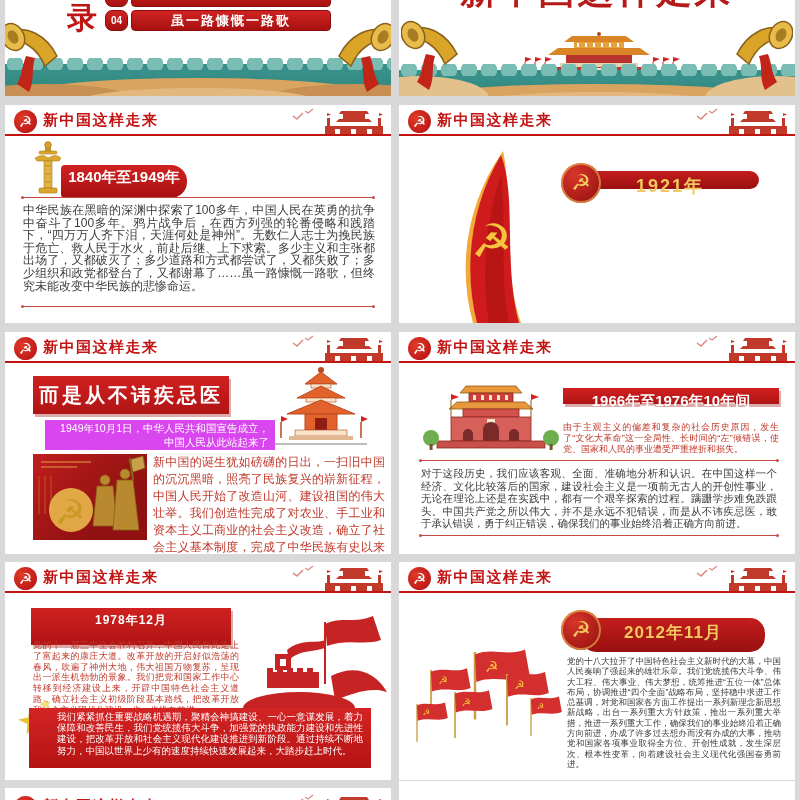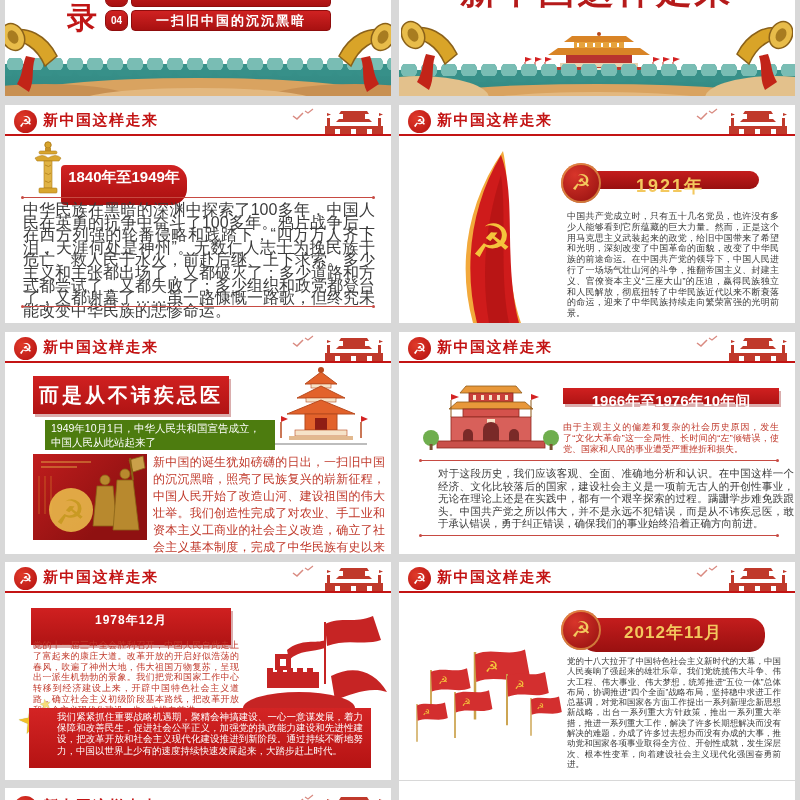--- a/index.html
+++ b/index.html
@@ -22,21 +22,21 @@
   .rline:before{left:-2px}.rline:after{right:-2px}
   .badge1840{position:absolute;background:linear-gradient(#d12222,#a80f0f);color:#fff;font-weight:bold;
     text-align:center;border-radius:4px 16px 16px 4px}
   .pillbar{position:absolute;background:linear-gradient(#c41d1d,#991010);border-radius:15px;color:#f3c85e;
     font-weight:bold;text-align:center}
   .embcircle{position:absolute;width:40px;height:40px;border-radius:50%;
     background:radial-gradient(circle at 35% 30%,#d8352a,#8f0d0d);box-shadow:inset 0 0 0 2px rgba(245,200,90,.55);
     color:#f3c85e;text-align:center;line-height:40px;font-size:22px;z-index:3}
   .banner{position:absolute;background:linear-gradient(#d02020,#b01414);color:#fff;font-weight:bold;
     text-align:center;box-shadow:2px 3px 0 rgba(150,20,20,.35)}
-  .ribbonbar{position:absolute;background:#4d7c0f;color:#fff;text-align:left}
+  .ribbonbar{position:absolute;background:#d946ef;color:#fff;text-align:right}
   .hibox{position:absolute;background:linear-gradient(#d42424,#b51313);color:#fff;text-align:justify}
   .star{position:absolute;color:#f2c028;text-shadow:0 0 1px #9a6;transform:rotate(-12deg)}
   .waves{position:absolute;left:0;right:0;
     background:
      radial-gradient(9px 9px at 10px 6px,#79bdb4 8px,rgba(0,0,0,0) 8.6px) repeat-x 0 0/20px 12px,
      radial-gradient(9px 9px at 10px 6px,#379089 8px,rgba(0,0,0,0) 8.6px) repeat-x 10px 6px/20px 12px,
      linear-gradient(#379089,#2f827c) no-repeat 0 12px/100% 100%}
   .bigtitle{position:absolute;text-align:center;font-weight:bold;color:#b51a1a;letter-spacing:3px}
   .tocchar{position:absolute;font-weight:bold;color:#c01515}
   .tocnum{position:absolute;background:linear-gradient(#d02222,#a81111);border:1px solid #8f0d0d;border-radius:7px;
@@ -48,21 +48,21 @@
 </head>
 <body>
 
 <div id="stage">
 
   <div class="slide" style="left:5px;top:0;width:386px;height:96px">
     <div class="tocchar" style="left:62px;top:-2px;font-size:30px">录</div>
     <div class="tocbar" style="left:126px;top:-13px;width:198px;height:18px"></div>
     <div class="tocnum" style="left:100px;top:-13px;width:21px;height:18px"></div>
     <div class="tocnum" style="left:100px;top:10px;width:21px;height:19px;font-size:10px;line-height:19px">04</div>
-    <div class="tocbar" style="left:126px;top:10px;width:198px;height:19px;font-size:13px;line-height:19px;letter-spacing:2px">一扫旧中国的沉沉黑暗</div>
+    <div class="tocbar" style="left:126px;top:10px;width:198px;height:19px;font-size:13px;line-height:19px;letter-spacing:2px">虽一路慷慨一路歌</div>
     <div class="waves" style="top:58px;height:38px"></div>
     <svg width="386" height="30" viewBox="0 0 386 30" style="position:absolute;left:0;top:66px">
       <ellipse cx="193" cy="30" rx="180" ry="18" fill="#d9a360"></ellipse>
       <ellipse cx="40" cy="34" rx="90" ry="16" fill="#c89052"></ellipse>
       <ellipse cx="350" cy="34" rx="90" ry="16" fill="#c89052"></ellipse>
       <ellipse cx="193" cy="36" rx="120" ry="14" fill="#e3b87f"></ellipse>
     </svg>
     <svg width="66" height="74" viewBox="0 0 66 74" style="position:absolute;left:-4px;top:20px">
       <path d="M34,38 c-4,12 0,22 -6,34 l-12,-8 c6,-10 5,-18 9,-28 z" fill="#c22418"></path>
       <path d="M6,12 C26,4 46,16 56,36 L44,46 C36,28 22,18 6,22 Z" fill="#d9a428" stroke="#8a611a" stroke-width="1.5"></path>
@@ -164,23 +164,23 @@
 </div>
     <svg width="30" height="56" viewBox="0 0 30 56" style="position:absolute;left:28px;top:36px">
       <circle cx="15" cy="4" r="3.2" fill="#d9a62e" stroke="#b07d18"></circle>
       <rect x="12" y="7" width="6" height="3" fill="#c6932a"></rect>
       <rect x="6" y="10" width="18" height="3" rx="1.5" fill="#d9a62e" stroke="#b07d18" stroke-width=".6"></rect>
       <path d="M2,17 q8,-5 13,0 q8,-5 13,0 l-2,3 h-22 z" fill="#d9a62e" stroke="#b07d18" stroke-width=".6"></path>
       <rect x="11" y="20" width="8" height="27" fill="#e0b345" stroke="#b07d18" stroke-width=".6"></rect>
       <path d="M12,24 q4,3 6,0 M12,32 q4,3 6,0 M12,40 q4,3 6,0" stroke="#b07d18" stroke-width=".8" fill="none"></path>
       <rect x="6" y="47" width="18" height="5" rx="1" fill="#d9a62e" stroke="#b07d18" stroke-width=".6"></rect>
     </svg>
-    <div class="badge1840" style="left:56px;top:60px;width:126px;height:40px;font-size:15px;line-height:24px">1840年至1949年</div>
+    <div class="badge1840" style="left:56px;top:60px;width:126px;height:33px;font-size:15px;line-height:24px">1840年至1949年</div>
     <div class="rline" style="left:18px;top:92px;width:350px"></div>
-    <div class="para" style="left:18px;top:99px;width:352px;font-size:16px;line-height:12.6px">中华民族在黑暗的深渊中探索了100多年，中国人民在英勇的抗争中奋斗了100多年。鸦片战争后，在西方列强的轮番侵略和践踏下，“四万万人齐下泪，天涯何处是神州”。无数仁人志士为挽民族于危亡、救人民于水火，前赴后继、上下求索。多少主义和主张都出场了，又都破灭了；多少道路和方式都尝试了，又都失败了；多少组织和政党都登台了，又都谢幕了……虽一路慷慨一路歌，但终究未能改变中华民族的悲惨命运。</div>
+    <div class="para" style="left:18px;top:99px;width:352px;font-size:12px;line-height:12.6px">中华民族在黑暗的深渊中探索了100多年，中国人民在英勇的抗争中奋斗了100多年。鸦片战争后，在西方列强的轮番侵略和践踏下，“四万万人齐下泪，天涯何处是神州”。无数仁人志士为挽民族于危亡、救人民于水火，前赴后继、上下求索。多少主义和主张都出场了，又都破灭了；多少道路和方式都尝试了，又都失败了；多少组织和政党都登台了，又都谢幕了……虽一路慷慨一路歌，但终究未能改变中华民族的悲惨命运。</div>
     <div class="rline" style="left:18px;top:201px;width:350px"></div>
   </div>
 
   <div class="slide" style="left:399px;top:105px;width:396px;height:218px">
     <div>
   <div class="hdr">
     <span class="logo">☭</span>
     <span class="htitle">新中国这样走来</span>
     <span class="hline"></span>
     <svg class="motif" width="96" height="28" viewBox="0 0 96 28">
@@ -201,21 +201,20 @@
   </div>
 </div>
     <svg width="130" height="180" viewBox="0 0 130 180" style="position:absolute;left:38px;top:40px">
       <path d="M36,178 C20,120 30,58 66,6 C76,50 64,120 84,178 Z" fill="#f2a93b"></path>
       <path d="M40,178 C26,122 34,60 64,10 C80,52 66,118 82,178 Z" fill="#cf1b1b"></path>
       <path d="M52,178 C44,130 48,80 64,30 C70,70 62,130 72,178 Z" fill="#a81111" opacity=".55"></path>
       <text x="34" y="112" font-size="46" fill="#f5c33c">☭</text>
     </svg>
     <div class="pillbar" style="left:182px;top:66px;width:178px;height:18px;font-size:18px;line-height:30px;letter-spacing:2px">1921年</div>
     <div class="embcircle" style="left:162px;top:58px">☭</div>
-    <div class="para" style="left:168px;top:106px;width:212px;font-size:9px;line-height:10.8px">中国共产党成立时，只有五十几名党员，也许没有多少人能够看到它所蕴藏的巨大力量。然而，正是这个用马克思主义武装起来的政党，给旧中国带来了希望和光明，深刻改变了中国革命的面貌，改变了中华民族的前途命运。在中国共产党的领导下，中国人民进行了一场场气壮山河的斗争，推翻帝国主义、封建主义、官僚资本主义“三座大山”的压迫，赢得民族独立和人民解放，彻底扭转了中华民族近代以来不断衰落的命运，迎来了中华民族持续走向繁荣富强的光明前景。</div>
   </div>
 
   <div class="slide" style="left:5px;top:332px;width:386px;height:222px">
     <div>
   <div class="hdr">
     <span class="logo">☭</span>
     <span class="htitle">新中国这样走来</span>
     <span class="hline"></span>
     <svg class="motif" width="96" height="28" viewBox="0 0 96 28">
       <path d="M4,10 l4,3 6,-6" stroke="#d98a80" stroke-width="1.5" fill="none"></path>
@@ -323,21 +322,21 @@
       <line x1="110" y1="35" x2="110" y2="18" stroke="#8f5a1a"></line>
         <polygon points="110,18 110,12 118,15" fill="#d42222"></polygon>
       <circle cx="10" cy="56" r="8" fill="#6fae4e"></circle>
         <rect x="8.6" y="62" width="3" height="6" fill="#7a5230"></rect>
       <circle cx="130" cy="56" r="8" fill="#6fae4e"></circle>
         <rect x="128.6" y="62" width="3" height="6" fill="#7a5230"></rect>
     </svg>
     <div class="banner" style="left:164px;top:56px;width:216px;height:16px;font-size:15px;line-height:26px">1966年至1976年10年间</div>
     <div class="redpara" style="left:164px;top:90px;width:216px;font-size:9px;line-height:11px">由于主观主义的偏差和复杂的社会历史原因，发生了“文化大革命”这一全局性、长时间的“左”倾错误，使党、国家和人民的事业遭受严重挫折和损失。</div>
     <div class="rline" style="left:22px;top:128px;width:356px"></div>
-    <div class="para" style="left:39px;top:135px;width:356px;font-size:10.5px;line-height:12.6px">对于这段历史，我们应该客观、全面、准确地分析和认识。在中国这样一个经济、文化比较落后的国家，建设社会主义是一项前无古人的开创性事业，无论在理论上还是在实践中，都有一个艰辛探索的过程。蹒跚学步难免跌跟头。中国共产党之所以伟大，并不是永远不犯错误，而是从不讳疾忌医，敢于承认错误，勇于纠正错误，确保我们的事业始终沿着正确方向前进。</div>
+    <div class="para" style="left:22px;top:135px;width:356px;font-size:10.5px;line-height:12.6px">对于这段历史，我们应该客观、全面、准确地分析和认识。在中国这样一个经济、文化比较落后的国家，建设社会主义是一项前无古人的开创性事业，无论在理论上还是在实践中，都有一个艰辛探索的过程。蹒跚学步难免跌跟头。中国共产党之所以伟大，并不是永远不犯错误，而是从不讳疾忌医，敢于承认错误，勇于纠正错误，确保我们的事业始终沿着正确方向前进。</div>
     <div class="rline" style="left:22px;top:203px;width:356px"></div>
   </div>
 
   <div class="slide" style="left:5px;top:562px;width:386px;height:218px">
     <div>
   <div class="hdr">
     <span class="logo">☭</span>
     <span class="htitle">新中国这样走来</span>
     <span class="hline"></span>
     <svg class="motif" width="96" height="28" viewBox="0 0 96 28">
@@ -369,21 +368,21 @@
         <rect x="40" y="54" width="6" height="5"></rect>
         <rect x="50" y="54" width="6" height="5"></rect>
         <rect x="60" y="54" width="6" height="5"></rect>
         <rect x="70" y="54" width="6" height="5"></rect>
       <rect x="38" y="40" width="16" height="16"></rect>
       <rect x="43" y="45" width="6" height="7" fill="#fff"></rect>
       <path d="M94,62 C118,50 138,58 150,78 C134,72 114,80 98,86 Z"></path>
     </svg>
     <div class="star" style="left:12px;top:138px;font-size:34px">★</div>
     <div class="star" style="left:34px;top:134px;font-size:14px;color:#f7dd7a">★</div>
-    <div class="hibox" style="left:24px;top:146px;width:342px;height:60px;font-size:9.5px;line-height:11.2px;padding:3px 8px 3px 28px;box-sizing:border-box">我们紧紧抓住重要战略机遇期，聚精会神搞建设、一心一意谋发展，着力保障和改善民生，促进社会公平正义，加强党的执政能力建设和先进性建设，把改革开放和社会主义现代化建设推进到新阶段。通过持续不断地努力，中国以世界上少有的速度持续快速发展起来，大踏步赶上时代。</div>
+    <div class="hibox" style="left:24px;top:146px;width:342px;height:60px;font-size:9.5px;line-height:11.2px;padding:3px 8px 3px 28px;box-sizing:border-box">我们紧紧抓住重要战略机遇期，聚精会神搞建设、一心一意谋发展，着力保障和改善民生，我们党统揽伟大斗争，加强党的执政能力建设和先进性建设，把改革开放和社会主义现代化建设推进到新阶段。通过持续不断地努力，中国以世界上少有的速度持续快速发展起来，大踏步赶上时代。</div>
   </div>
 
   <div class="slide" style="left:399px;top:562px;width:396px;height:218px">
     <div>
   <div class="hdr">
     <span class="logo">☭</span>
     <span class="htitle">新中国这样走来</span>
     <span class="hline"></span>
     <svg class="motif" width="96" height="28" viewBox="0 0 96 28">
       <path d="M4,10 l4,3 6,-6" stroke="#d98a80" stroke-width="1.5" fill="none"></path>
@@ -412,21 +411,21 @@
           <text x="8" y="16" font-size="12" fill="#f5c33c">☭</text>
         </g>
       </defs>
       <use href="#pf" transform="translate(64,4) scale(1.25)"></use>
       <use href="#pf" transform="translate(20,22) scale(0.9)"></use>
       <use href="#pf" transform="translate(96,26) scale(0.95)"></use>
       <use href="#pf" transform="translate(44,44) scale(0.85)"></use>
       <use href="#pf" transform="translate(6,56) scale(0.7)"></use>
       <use href="#pf" transform="translate(120,50) scale(0.7)"></use>
     </svg>
-    <div class="para" style="left:168px;top:94px;width:214px;font-size:8.5px;line-height:10.3px">党的十八大拉开了中国特色社会主义新时代的大幕，中国人民奏响了强起来的雄壮乐章。我们党统揽伟大斗争、伟大工程、伟大事业、伟大梦想，统筹推进“五位一体”总体布局，协调推进“四个全面”战略布局，坚持稳中求进工作总基调，对党和国家各方面工作提出一系列新理念新思想新战略，出台一系列重大方针政策，推出一系列重大举措，推进一系列重大工作，解决了许多长期想解决而没有解决的难题，办成了许多过去想办而没有办成的大事，推动党和国家各项事业取得全方位、开创性成就，发生深层次、根本性变革，向着建设社会主义现代化强国奋勇前进。</div>
+    <div class="para" style="left:168px;top:94px;width:214px;font-size:8.5px;line-height:10.3px">党的十八大拉开了中国特色社会主义新时代的大幕，中国人民奏响了强起来的雄壮乐章。我们党统揽伟大斗争、伟大工程、伟大事业、伟大梦想，统筹推进“五位一体”总体布局，协调推进“四个全面”战略布局，坚持稳中求进工作总基调，对党和国家各方面工作提出一系列新理念新思想新战略，出台一系列重大方针政策，推出一系列重大举措，推进一系列重大工作，确保我们的事业始终沿着正确方向前进，办成了许多过去想办而没有办成的大事，推动党和国家各项事业取得全方位、开创性成就，发生深层次、根本性变革，向着建设社会主义现代化强国奋勇前进。</div>
   </div>
 
   <div class="slide" style="left:5px;top:788px;width:386px;height:12px">
     <div style="position:absolute;left:0;top:3px;right:0">
   <div class="hdr">
     <span class="logo">☭</span>
     <span class="htitle">新中国这样走来</span>
 
     <svg class="motif" width="96" height="28" viewBox="0 0 96 28">
       <path d="M4,10 l4,3 6,-6" stroke="#d98a80" stroke-width="1.5" fill="none"></path>

